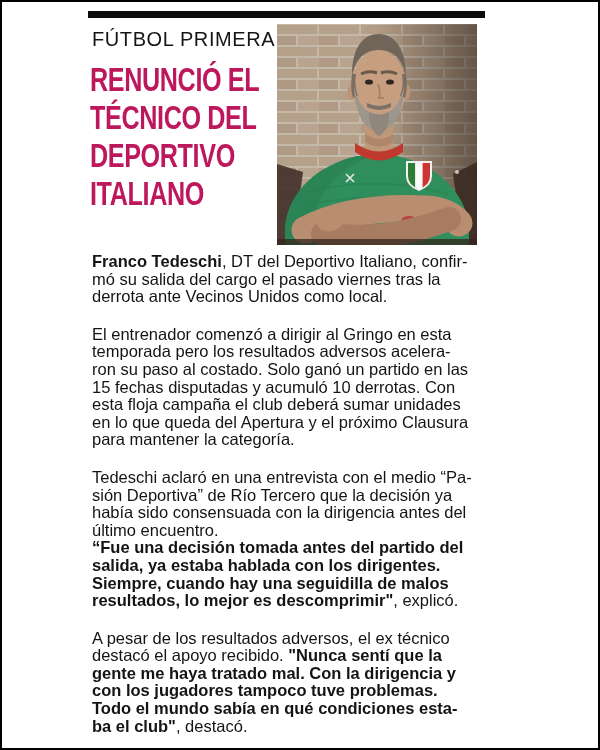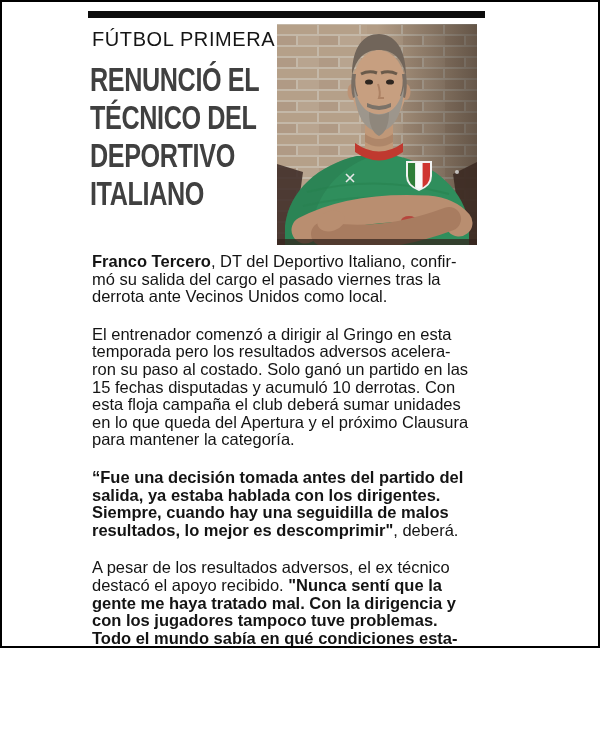--- a/index.html
+++ b/index.html
@@ -1,23 +1,23 @@
 <!DOCTYPE html>
 <html><head>
 <meta charset="utf-8">
 <style>
   html,body{margin:0;padding:0;background:#ffffff;}
   .page{
-    position:relative;width:600px;height:648px;box-sizing:border-box;
+    position:relative;width:600px;height:750px;box-sizing:border-box;
     background:#ffffff;border:2px solid #000;overflow:hidden;
     font-family:"Liberation Sans",sans-serif;color:#141414;
   }
   .top-rule{position:absolute;left:86px;top:9px;width:397px;height:7px;background:#0c0c0c;}
   .kicker{position:absolute;left:90px;top:27px;font-size:20px;line-height:20px;letter-spacing:.6px;color:#151515;}
-  .headline{position:absolute;left:88px;top:58px;margin:0;color:#404040;}
+  .headline{position:absolute;left:88px;top:58px;margin:0;color:#be185d;}
   .hl-line{
     font-size:34px;font-weight:700;line-height:38px;letter-spacing:-.5px;
     transform:scaleX(.74);transform-origin:0 50%;white-space:nowrap;
   }
   .photo{position:absolute;left:275px;top:22px;width:200px;height:221px;margin:0;}
   .photo svg{display:block;width:100%;height:100%;}
   .body{position:absolute;left:90px;top:251px;width:424px;font-size:16.5px;line-height:17.6px;}
   .para{margin:0 0 20px 0;white-space:pre-line;}
   .para b{font-weight:700;}
 </style>
@@ -116,34 +116,38 @@
           <ellipse cx="132" cy="197" rx="8" ry="5" fill="#b53a34" opacity="0.85"></ellipse>
           <path d="M46,210 Q105,220 172,195" stroke="#a87c60" stroke-width="24" fill="none" stroke-linecap="round"></path>
           <ellipse cx="54" cy="197" rx="14" ry="10" fill="#b98e70" transform="rotate(-18 54 197)"></ellipse>
           <rect y="215" width="200" height="6" fill="#35261f" opacity="0.75"></rect>
         </g>
       </g>
     </svg>
   </figure>
 
   <div class="body">
-      <p class="para"><b>Franco Tercero</b><span>, DT del Deportivo Italiano, confir-
+      <p class="para"><b>Franco Tedeschi</b><span>, DT del Deportivo Italiano, confir-
 mó su salida del cargo el pasado viernes tras la
 derrota ante Vecinos Unidos como local.</span></p>
       <p class="para"><span>El entrenador comenzó a dirigir al Gringo en esta
 temporada pero los resultados adversos acelera-
 ron su paso al costado. Solo ganó un partido en las
 15 fechas disputadas y acumuló 10 derrotas. Con
 esta floja campaña el club deberá sumar unidades
 en lo que queda del Apertura y el próximo Clausura
 para mantener la categoría.</span></p>
-      <p class="para"><b>“Fue una decisión tomada antes del partido del
+      <p class="para"><span>Tedeschi aclaró en una entrevista con el medio “Pa-
+sión Deportiva” de Río Tercero que la decisión ya
+había sido consensuada con la dirigencia antes del
+último encuentro.
+</span><b>“Fue una decisión tomada antes del partido del
 salida, ya estaba hablada con los dirigentes.
 Siempre, cuando hay una seguidilla de malos
-resultados, lo mejor es descomprimir"</b><span>, deberá.</span></p>
+resultados, lo mejor es descomprimir"</b><span>, explicó.</span></p>
       <p class="para"><span>A pesar de los resultados adversos, el ex técnico
 destacó el apoyo recibido. </span><b>"Nunca sentí que la
 gente me haya tratado mal. Con la dirigencia y
 con los jugadores tampoco tuve problemas.
 Todo el mundo sabía en qué condiciones esta-
 ba el club"</b><span>, destacó.</span></p>
     </div>
 
 </div>
 

